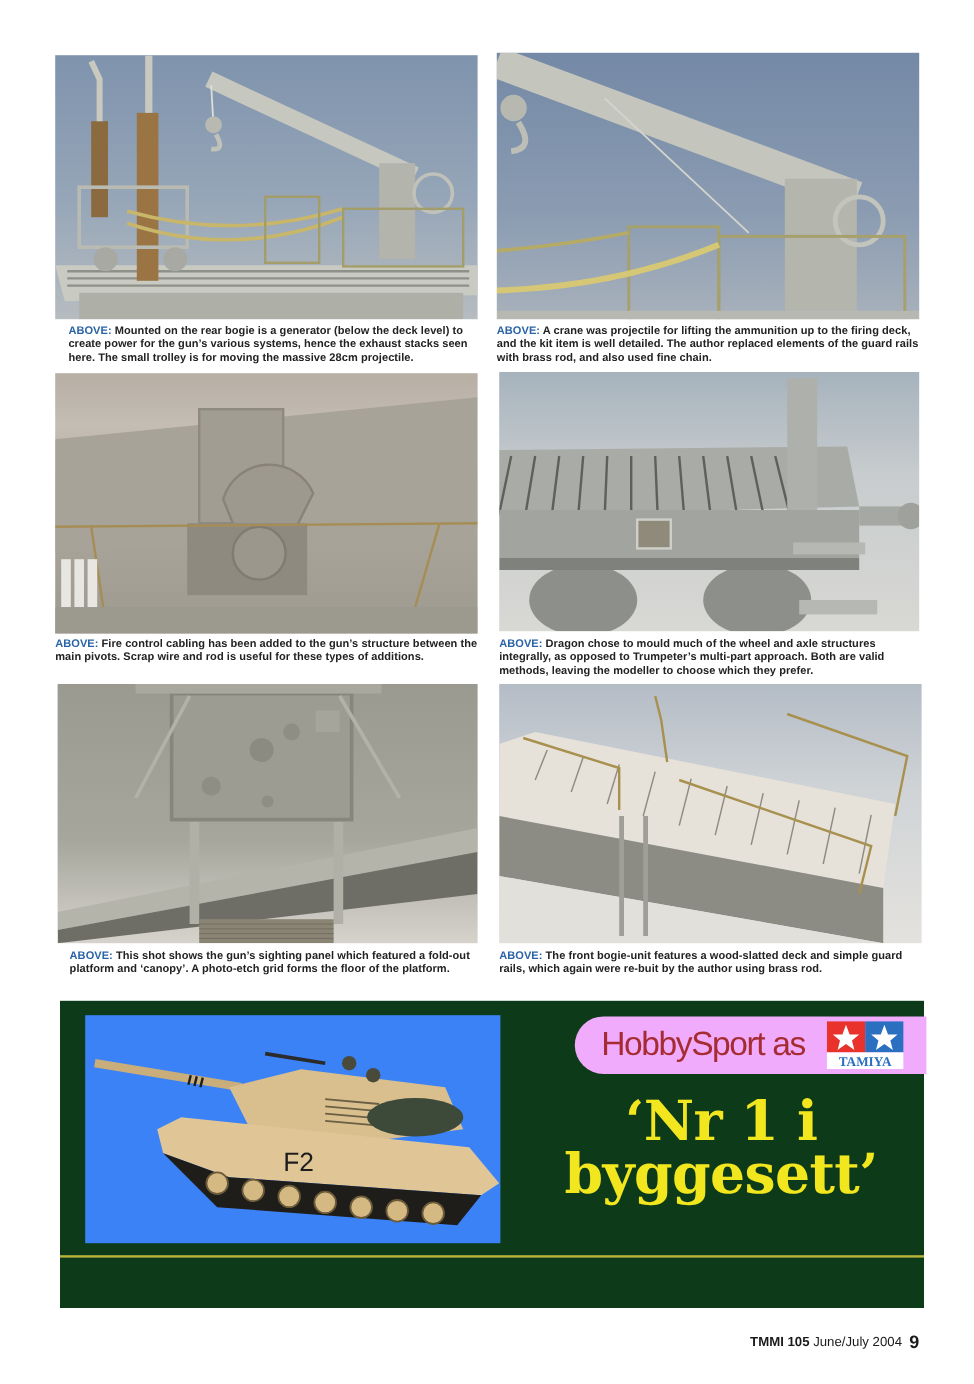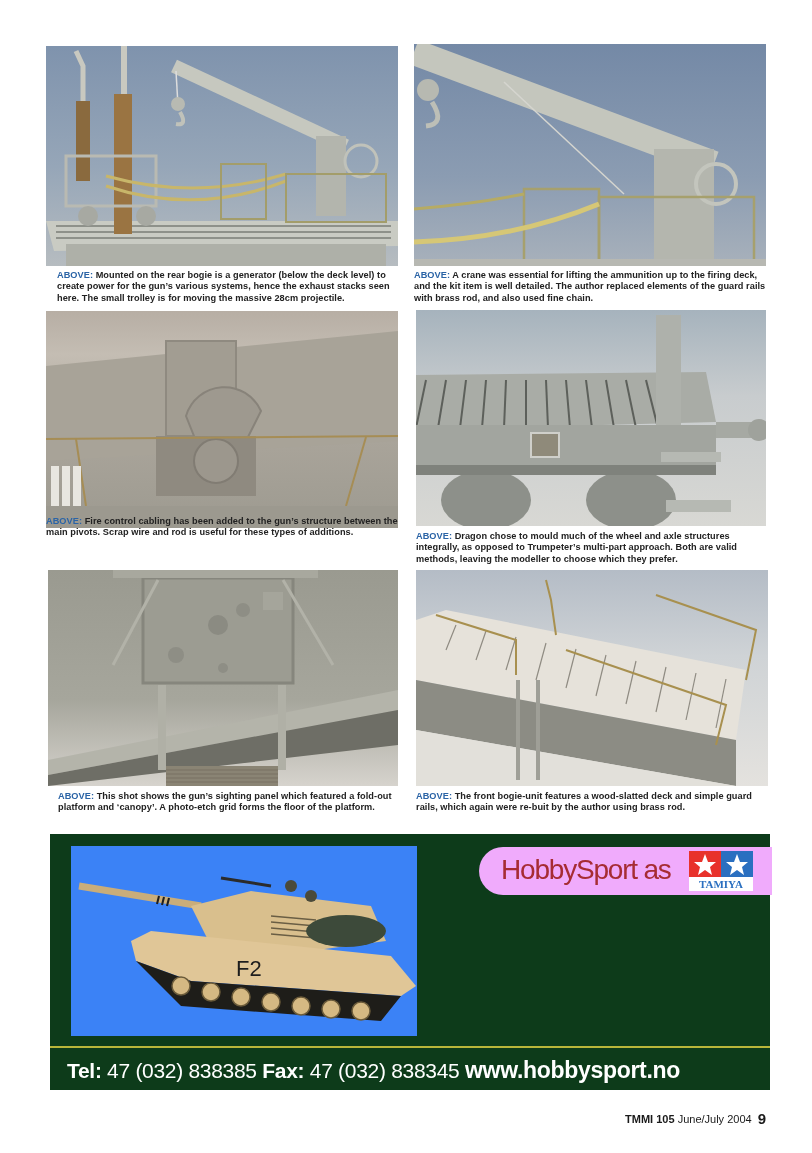--- a/index.html
+++ b/index.html
@@ -110,42 +110,42 @@
     <rect x="240" y="105" width="60" height="110" fill="#b4b6ae"></rect>
     <circle cx="302" cy="140" r="20" fill="none" stroke="#c3c5bd" stroke-width="4"></circle>
     <rect x="110" y="145" width="75" height="77" fill="none" stroke="#a6a06d" stroke-width="2.5"></rect>
     <rect x="185" y="153" width="155" height="69" fill="none" stroke="#a6a06d" stroke-width="2.5"></rect>
     <path d="M0 165 Q60 160 110 150" stroke="#b6ab64" stroke-width="3" fill="none"></path>
     <path d="M0 198 Q100 195 185 160" stroke="#d6c776" stroke-width="5" fill="none"></path>
     <rect x="0" y="215" width="352" height="7" fill="#b7b8b2"></rect>
   </svg>
 </div>
 <div class="caption" style="left:414px; top:270px; width:356px;">
-  <span class="lead">ABOVE:</span><span> A crane was essential for lifting the ammunition up to the firing deck, and the kit item is well detailed. The author replaced elements of the guard rails with brass rod, and also used fine chain.</span>
+  <span class="lead">ABOVE:</span><span> A crane was projectile for lifting the ammunition up to the firing deck, and the kit item is well detailed. The author replaced elements of the guard rails with brass rod, and also used fine chain.</span>
 </div>
 
 <div class="photo" id="p3">
   <svg width="352" height="217" viewBox="0 0 352 217">
     <polygon points="0,55 352,20 352,130 0,150" fill="#a8a398"></polygon>
     <rect x="120" y="30" width="70" height="95" fill="#a29d92" stroke="#8f8a80" stroke-width="2"></rect>
     <path d="M140 105 A40 40 0 0 1 215 100 L200 130 L150 130 Z" fill="#9e998f" stroke="#88837a" stroke-width="2"></path>
     <rect x="110" y="125" width="100" height="60" fill="#8f8a80"></rect>
     <circle cx="170" cy="150" r="22" fill="#9c978d" stroke="#817c73" stroke-width="2"></circle>
     <line x1="0" y1="128" x2="352" y2="125" stroke="#a68d55" stroke-width="2"></line>
     <line x1="30" y1="128" x2="40" y2="195" stroke="#a68d55" stroke-width="2"></line>
     <line x1="320" y1="126" x2="300" y2="195" stroke="#a68d55" stroke-width="2"></line>
     <g fill="#e8e6e0">
         <rect x="5" y="155" width="8" height="40"></rect>
         <rect x="16" y="155" width="8" height="40"></rect>
         <rect x="27" y="155" width="8" height="40"></rect>
       </g>
     <rect x="0" y="195" width="352" height="22" fill="#9c998f"></rect>
   </svg>
 </div>
-<div class="caption" style="left:46px; top:516px; width:356px;">
+<div class="caption" style="left:46px; top:531px; width:356px;">
   <span class="lead">ABOVE:</span><span> Fire control cabling has been added to the gun’s structure between the main pivots. Scrap wire and rod is useful for these types of additions.</span>
 </div>
 
 <div class="photo" id="p4">
   <svg width="350" height="216" viewBox="0 0 350 216">
     <polygon points="0,65 290,62 300,112 0,120" fill="#a9aca6"></polygon>
     <g stroke="#5d605b" stroke-width="2">
       <line x1="10" y1="70" x2="0" y2="118"></line>
         <line x1="30" y1="70" x2="22" y2="118"></line>
         <line x1="50" y1="70" x2="44" y2="118"></line>
@@ -282,23 +282,24 @@
         <rect x="0" y="0" width="32" height="26" fill="#e8322b"></rect>
         <rect x="32" y="0" width="32" height="26" fill="#2a6fc0"></rect>
         <polygon points="16,3 19,11 27,11 21,16 23,24 16,19 9,24 11,16 5,11 13,11" fill="#ffffff"></polygon>
         <polygon points="48,3 51,11 59,11 53,16 55,24 48,19 41,24 43,16 37,11 45,11" fill="#ffffff"></polygon>
         <rect x="0" y="26" width="64" height="14" fill="#ffffff"></rect>
         <text x="32" y="37" text-anchor="middle" font-family="Liberation Serif, serif" font-size="11" font-weight="bold" fill="#2a6fc0">TAMIYA</text>
       </svg>
     </div>
   </div>
 
+  <div id="ad-slogan">
+    <div>‘Nr 1 i</div>
+    <div>byggesett’</div>
+  </div>
 
   <div id="ad-rule"></div>
 
-  <div id="ad-contact">
-    <b>Tel:</b><span> 47 (032) 838385 </span><b>Fax:</b><span> 47 (032) 838345 </span><span class="url">www.hobbysport.no</span>
-  </div>
 </div>
 
 <div id="folio">
   <span class="mag">TMMI 105</span><span> June/July 2004</span><span class="page">9</span>
 </div>
 
 </body></html>

